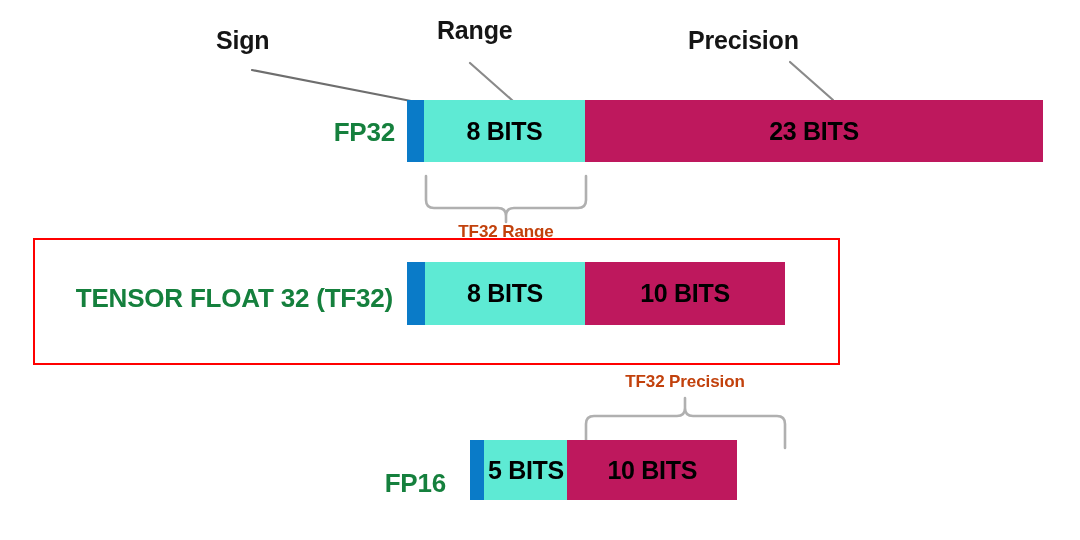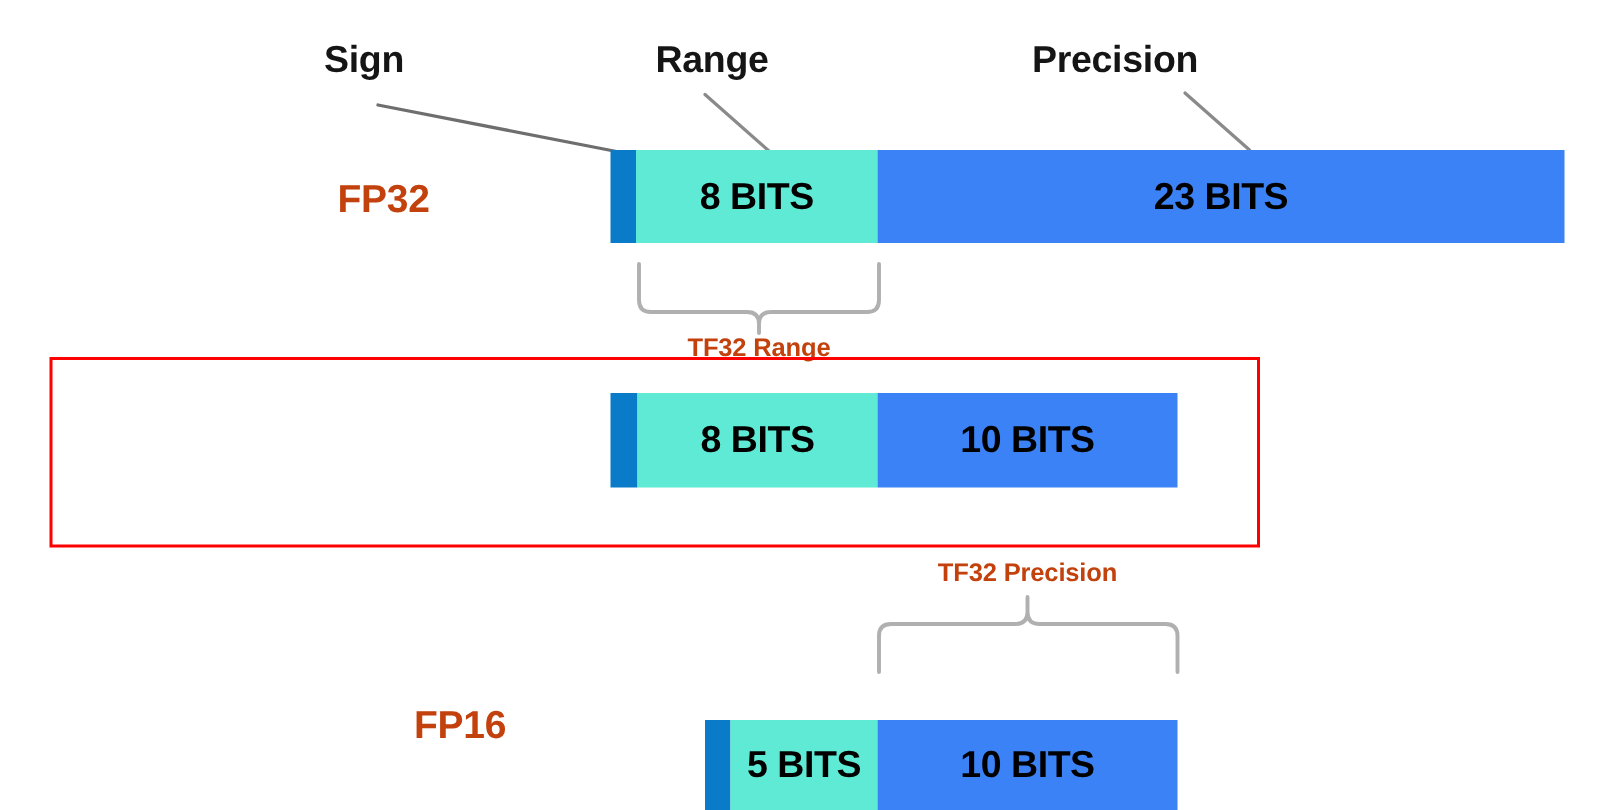--- a/index.html
+++ b/index.html
@@ -23,22 +23,23 @@
     font-size: 25px;
     font-weight: 700;
     color: #151515;
     white-space: nowrap;
     letter-spacing: -0.2px;
   }
   .row-label {
     position: absolute;
     font-size: 26px;
     font-weight: 700;
-    color: #c2410c;
+    color: #15803d;
     white-space: nowrap;
+    text-align: right;
     letter-spacing: -0.2px;
   }
   .brace-label {
     position: absolute;
     font-size: 17px;
     font-weight: 700;
     color: #c2410c;
     white-space: nowrap;
     text-align: center;
     letter-spacing: -0.1px;
@@ -60,21 +61,21 @@
   }
   .seg-text {
     font-size: 25px;
     font-weight: 700;
     color: #000000;
     white-space: nowrap;
     letter-spacing: -0.3px;
   }
   .seg.sign { background: #0A7BC8; }
   .seg.range { background: #5eead4; }
-  .seg.precision { background: #3b82f6; }
+  .seg.precision { background: #be185d; }
 
   
   #lines {
     position: absolute;
     left: 0; top: 0;
     width: 1080px;
     height: 540px;
     pointer-events: none;
   }
 
@@ -109,21 +110,21 @@
     <path d="M 586 448 L 586 424 Q 586 416 594 416
              L 677 416 Q 685 416 685 408
              L 685 398
              L 685 408 Q 685 416 693 416
              L 777 416 Q 785 416 785 424
              L 785 448" stroke="#b0b0b0" stroke-width="2.6" fill="none" stroke-linecap="round" stroke-linejoin="round"></path>
   </svg>
 
   <div class="callout" style="left:216px; top:26px;">Sign</div>
 
-  <div class="callout" style="left:437px; top:26px;">Range</div>
+  <div class="callout" style="left:437px; top:16px;">Range</div>
 
   <div class="callout" style="left:688px; top:26px;">Precision</div>
 
   <div class="row-label" style="left:225px; top:117px; width:170px;">FP32</div>
 
   <div class="bar" style="left:407px; top:100px; width:636px; height:62px;">
     <div class="seg sign" style="width:17px;">
       <span class="seg-text"></span>
     </div>
     <div class="seg range" style="width:161px;">
@@ -131,38 +132,39 @@
     </div>
     <div class="seg precision" style="width:458px;">
       <span class="seg-text">23 BITS</span>
     </div>
   </div>
 
   <div class="brace-label" style="left:406px; top:222px; width:200px;">TF32 Range</div>
 
   <div class="highlight-box" style="left:33px; top:238px; width:807px; height:127px;"></div>
 
+  <div class="row-label" style="left:45px; top:283px; width:348px;">TENSOR FLOAT 32 (TF32)</div>
 
   <div class="bar" style="left:407px; top:262px; width:378px; height:63px;">
     <div class="seg sign" style="width:18px;">
       <span class="seg-text"></span>
     </div>
     <div class="seg range" style="width:160px;">
       <span class="seg-text">8 BITS</span>
     </div>
     <div class="seg precision" style="width:200px;">
       <span class="seg-text">10 BITS</span>
     </div>
   </div>
 
   <div class="brace-label" style="left:585px; top:372px; width:200px;">TF32 Precision</div>
 
   <div class="row-label" style="left:276px; top:468px; width:170px;">FP16</div>
 
-  <div class="bar" style="left:470px; top:480px; width:315px; height:60px;">
+  <div class="bar" style="left:470px; top:440px; width:267px; height:60px;">
     <div class="seg sign" style="width:17px;">
       <span class="seg-text"></span>
     </div>
     <div class="seg range" style="width:98px;">
       <span class="seg-text">5 BITS</span>
     </div>
     <div class="seg precision" style="width:200px;">
       <span class="seg-text">10 BITS</span>
     </div>
   </div>

